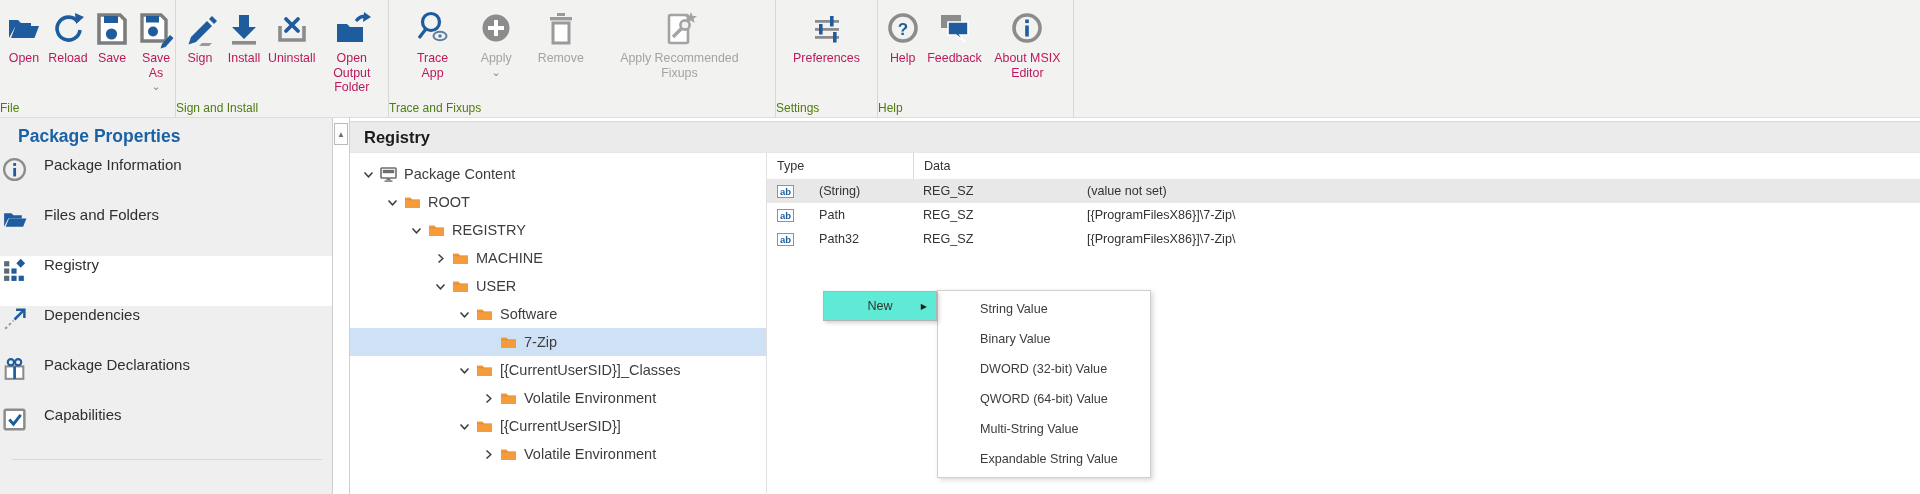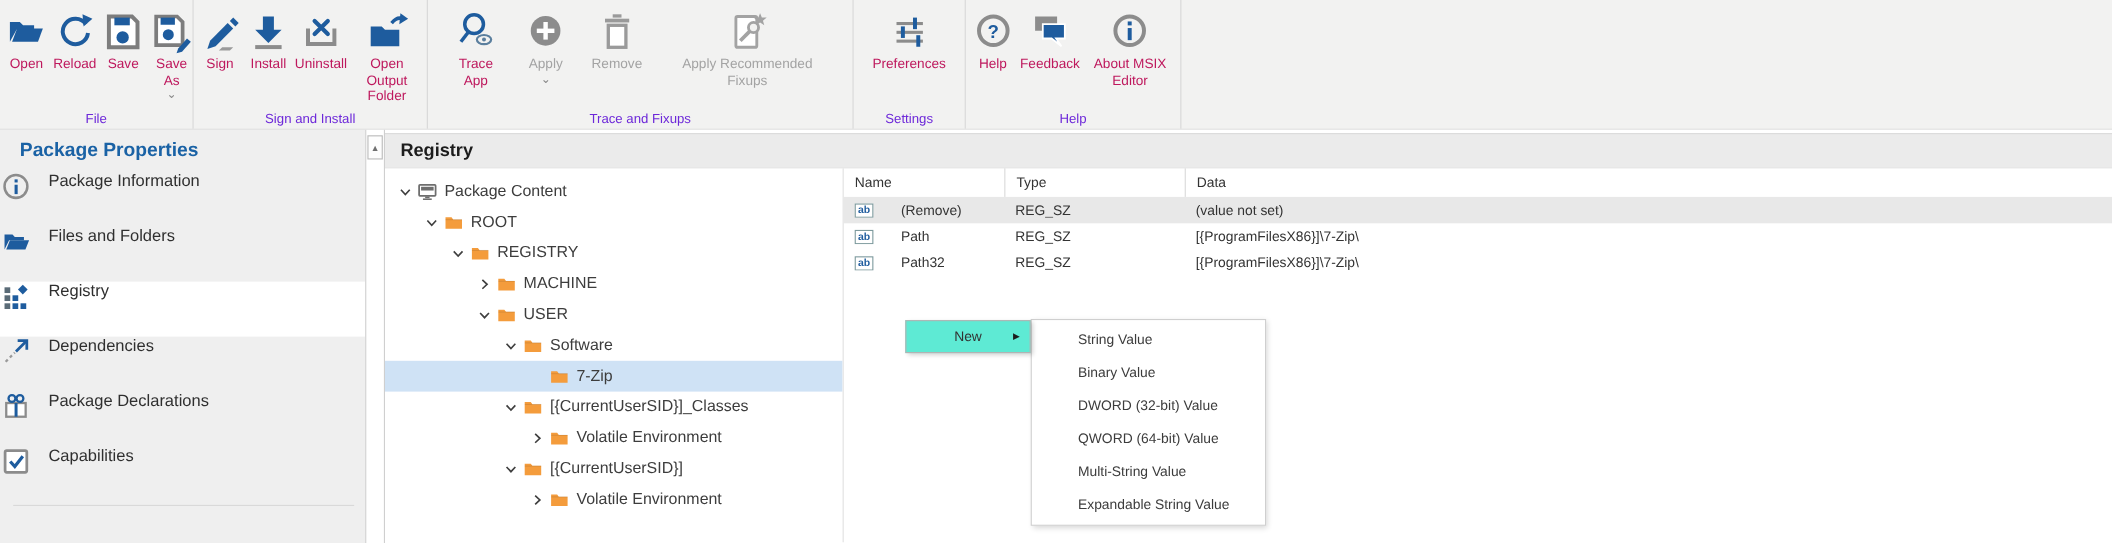--- a/index.html
+++ b/index.html
@@ -7,22 +7,22 @@
     font-family:"Liberation Sans","DejaVu Sans",sans-serif; color:#3f3f3f; }
   .stage { position:relative; width:1920px; height:494px; }
 
   
   .ribbon { position:absolute; left:0; top:0; width:1920px; height:118px;
     background:#f2f2f1; border-bottom:1px solid #dcdcdc; display:flex; }
   .rgroup { position:relative; height:100%; border-right:1px solid #d8d8d8;
     display:flex; justify-content:space-evenly; align-items:flex-start; padding:6px 2px 18px 2px; }
   .rgroup.g-file{ width:176px; } .rgroup.g-sign{ width:213px; } .rgroup.g-trace{ width:387px; }
   .rgroup.g-settings{ width:102px; } .rgroup.g-help{ width:196px; }
-  .rgroup-label { position:absolute; bottom:2px; left:0; right:0; text-align:center;
-    font-size:12px; color:#6d28d9; }
+  .rgroup-label { position:absolute; bottom:2px; left:0; right:0; text-align:left;
+    font-size:12px; color:#4d7c0f; }
   .ribbon-filler { flex:1; }
   .rbtn { display:flex; flex-direction:column; align-items:center; padding:1px 2px; cursor:default; }
   .rbtn .ric { height:44px; display:flex; align-items:center; justify-content:center; }
   .rbtn .rlbl { font-size:12.4px; color:#be185d; text-align:center; line-height:1.18; }
   .rbtn.disabled .rlbl { color:#a3a3a3; }
   .rbtn .rchev { font-size:11px; line-height:8px; color:#8a8a8a; margin-top:2px; }
   .w-oof{ width:92px; } .w-arf{ width:152px; } .w-ame{ width:86px; } .w-trace{ width:48px; }
 
   
   .sidebar { position:absolute; left:0; top:118px; width:332px; height:376px; background:#efefef; }
@@ -523,29 +523,28 @@
                 <rect x="1.5" y="6.2" width="15" height="1" fill="rgba(0,0,0,0.10)"></rect>
               </svg>
             </span>
           <span>Volatile Environment</span>
         </div>
 
       </div>
 
       <div class="vtable">
         <div class="vrow vhead">
-          <div class="vcell">Name</div>
           <div class="vcell">Type</div>
           <div class="vcell">Data</div>
         </div>
 
         <div class="vrow selected">
           <div class="vcell name-cell">
             <span class="ab-icon">ab</span>
-            <span>(Remove)</span>
+            <span>(String)</span>
           </div>
           <div class="vcell">REG_SZ</div>
           <div class="vcell">(value not set)</div>
         </div>
 
         <div class="vrow">
           <div class="vcell name-cell">
             <span class="ab-icon">ab</span>
             <span>Path</span>
           </div>

